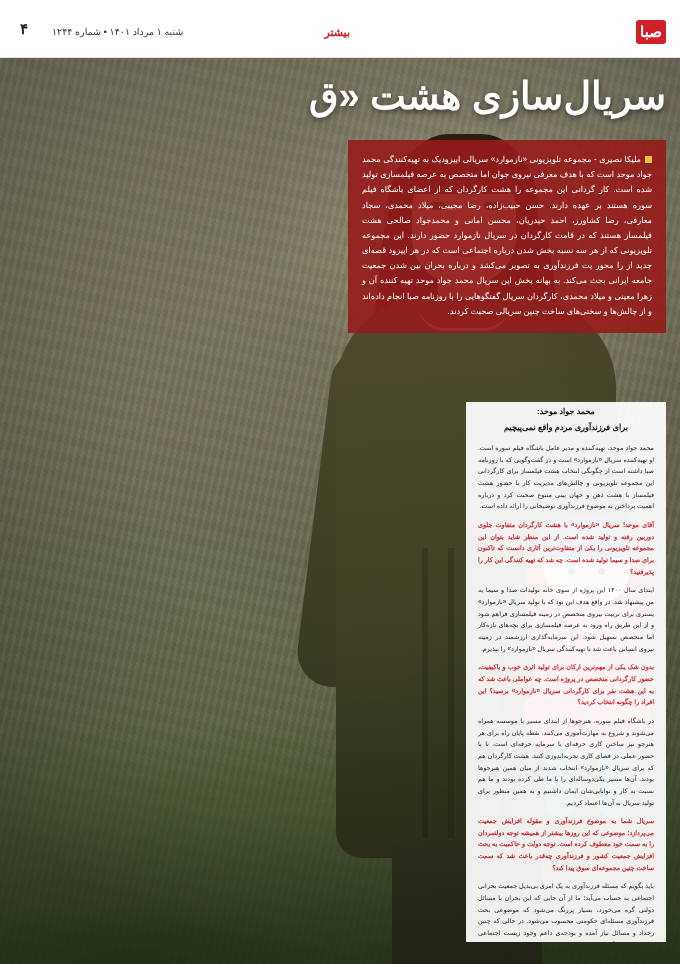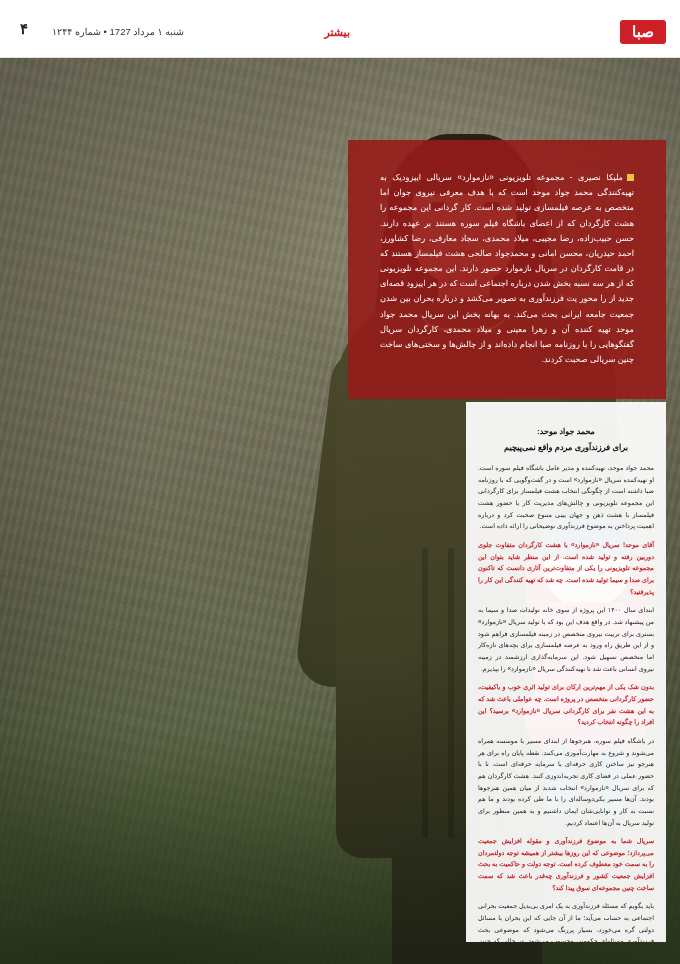--- a/index.html
+++ b/index.html
@@ -36,21 +36,21 @@
   }
   .header-inner {
     position: relative;
     width: 100%;
     height: 100%;
   }
   .logo {
     position: absolute;
     right: 14px;
     top: 20px;
-    width: 46px;
+    width: 30px;
     height: 24px;
     background: #d02027;
     border-radius: 3px;
     color: #ffffff;
     font-size: 15px;
     font-weight: bold;
     text-align: center;
     line-height: 24px;
     letter-spacing: 0px;
   }
@@ -239,21 +239,21 @@
     position: absolute;
     right: 14px;
     top: 140px;
     width: 318px;
     background: rgba(150, 28, 26, 0.90);
     padding: 12px 14px 14px 14px;
     box-sizing: border-box;
     color: #ffffff;
   }
   .lead-box p {
-    margin: 18px;
+    margin: 0;
     font-size: 8.2px;
     line-height: 1.85;
     text-align: justify;
     color: #ffffff;
   }
   .lead-marker {
     display: inline-block;
     width: 7px;
     height: 7px;
     background: #f0c040;
@@ -262,21 +262,21 @@
   }
 
   
   .article {
     position: absolute;
     right: 14px;
     top: 402px;
     width: 200px;
     height: 540px;
     background: rgba(255,255,255,0.93);
-    padding: 25px 12px;
+    padding: 5px 12px;
     box-sizing: border-box;
     overflow: hidden;
   }
   .byline {
     font-size: 8px;
     font-weight: bold;
     color: #111111;
     text-align: center;
     margin: 0 0 5px 0;
   }
@@ -301,21 +301,21 @@
   }
 </style>
 </head>
 <body>
 
 <div class="page">
 
   <div class="header">
     <div class="header-inner">
       <div class="page-number">۴</div>
-      <div class="issue-line">شنبه ۱ مرداد 1727 • شماره ۱۲۴۴</div>
+      <div class="issue-line">شنبه ۱ مرداد ۱۴۰۱ • شماره ۱۲۴۴</div>
       <div class="section-title">بیشتر</div>
       <div class="logo">صبا</div>
     </div>
   </div>
 
   <div class="photo">
     <div class="photo-bg"></div>
     <div class="photo-blur"></div>
     <div class="photo-grass"></div>
 
@@ -350,20 +350,21 @@
       <div class="doll-eye r"></div>
       <div class="doll-body"></div>
       <div class="doll-skirt"></div>
       <div class="doll-leg l"></div>
       <div class="doll-leg r"></div>
     </div>
 
     <div class="photo-vignette"></div>
   </div>
 
+  <div class="headline">سریال‌سازی هشت «ق</div>
 
   <div class="lead-box">
     <p><span class="lead-marker"></span><span>ملیکا نصیری - مجموعه تلویزیونی «نازموارد» سریالی اپیزودیک به تهیه‌کنندگی محمد جواد موحد است که با هدف معرفی نیروی جوان اما متخصص به عرصه فیلمسازی تولید شده است. کار گردانی این مجموعه را هشت کارگردان که از اعضای باشگاه فیلم سوره هستند بر عهده دارند. حسن حبیب‌زاده، رضا مجیبی، میلاد محمدی، سجاد معارفی، رضا کشاورز، احمد حیدریان، محسن امانی و محمدجواد صالحی هشت فیلمساز هستند که در قامت کارگردان در سریال نازموارد حضور دارند. این مجموعه تلویزیونی که از هر سه نسبه بخش شدن درباره اجتماعی است که در هر اپیزود قصه‌ای جدید از را محور یت فرزندآوری به تصویر می‌کشد و درباره بحران بین شدن جمعیت جامعه ایرانی بحث می‌کند. به بهانه پخش این سریال محمد جواد موحد تهیه کننده آن و زهرا معینی و میلاد محمدی، کارگردان سریال گفتگوهایی را با روزنامه صبا انجام داده‌اند و از چالش‌ها و سختی‌های ساخت چنین سریالی صحبت کردند.</span></p>
   </div>
 
   <div class="article">
     <div class="byline">محمد جواد موحد:</div>
     <div class="standfirst">برای فرزندآوری مردم واقع نمی‌پیچیم</div>
     <p>محمد جواد موحد، تهیه‌کننده و مدیر عامل باشگاه فیلم سوره است. او تهیه‌کننده سریال «نازموارد» است و در گفت‌وگویی که با روزنامه صبا داشته است از چگونگی انتخاب هشت فیلمساز برای کارگردانی این مجموعه تلویزیونی و چالش‌های مدیریت کار با حضور هشت فیلمساز با هشت ذهن و جهان بینی متنوع صحبت کرد و درباره اهمیت پرداختن به موضوع فرزندآوری توضیحاتی را ارائه داده است.</p>
     <p class="q">آقای موحد! سریال «نازموارد» با هشت کارگردان متفاوت جلوی دوربین رفته و تولید شده است. از این منظر شاید بتوان این مجموعه تلویزیونی را یکی از متفاوت‌ترین آثاری دانست که تاکنون برای صدا و سیما تولید شده است. چه شد که تهیه کنندگی این کار را پذیرفتید؟</p>

